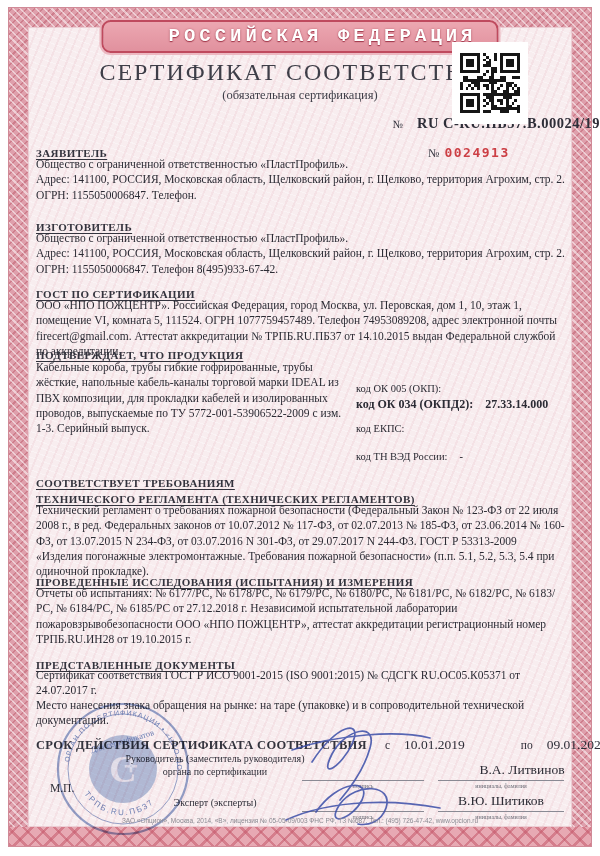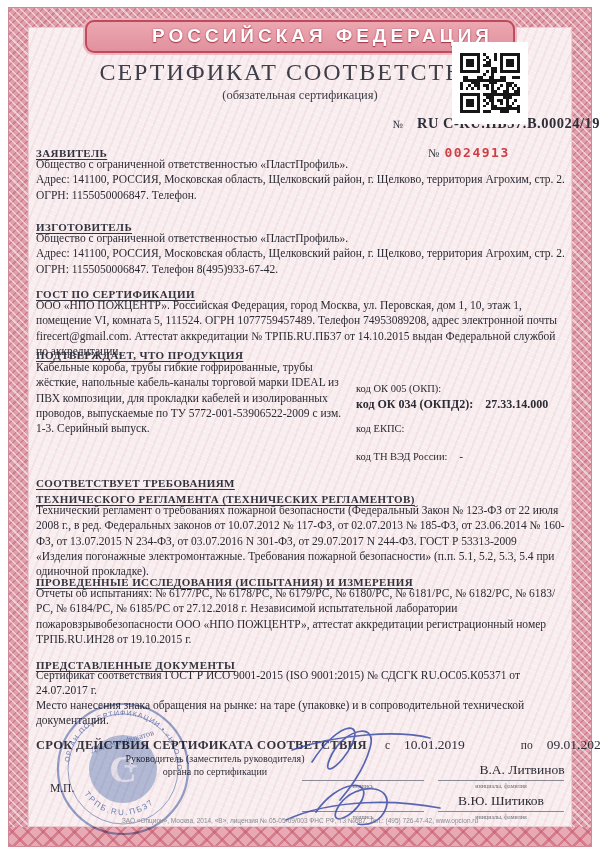--- a/index.html
+++ b/index.html
@@ -35,21 +35,21 @@
   .abs { position:absolute; }
   
   .fed-box {
     top:20px; left:50%; transform:translateX(-50%);
     padding:3px 20px 4px; border-radius:9px;
     background:linear-gradient(#eca7b1, #e1919e);
     border:2px solid #bf4a5e; box-shadow:0 0 0 2px rgba(235,178,188,.9);
     white-space:nowrap;
   }
   .fed-box span {
-    font-family:Liberation Sans, sans-serif; font-weight:bold;
+    font-family:Liberation Mono, monospace; font-weight:bold;
     font-size:19px; letter-spacing:4px; color:#ffffff;
     text-shadow:0 1px 1px rgba(150,40,60,.85), 0 0 2px rgba(150,40,60,.55);
     margin-left:45px;
   }
   .cert-title { top:59px; left:0; width:100%; text-align:center;
     font-size:24px; letter-spacing:2px; color:#3e3e48; }
   .cert-sub { top:88px; left:0; width:100%; text-align:center;
     font-size:12.5px; font-weight:normal; color:#3e3e48; }
   .cert-no { top:114px; left:0; width:100%; text-align:right; color:#2e2e38; }
   .cert-no .no-sign { font-size:11px; margin-right:14px; }
@@ -313,20 +313,21 @@
   </div>
 
   <div class="abs role" style="top:753px; left:100px; width:230px;">Руководитель (заместитель руководителя)
 органа по сертификации</div>
   <div class="abs sig-line" style="top:780px; left:302px; width:122px;"></div>
   <div class="abs caption" style="top:783px; left:302px; width:122px;">подпись</div>
   <div class="abs sig-name" style="top:762px; left:459px; width:126px;">В.А. Литвинов</div>
   <div class="abs sig-line" style="top:780px; left:438px; width:126px;"></div>
   <div class="abs caption" style="top:783px; left:438px; width:126px;">инициалы, фамилия</div>
 
+  <div class="abs role" style="top:797px; left:100px; width:230px;">Эксперт (эксперты)</div>
   <div class="abs sig-line" style="top:811px; left:302px; width:122px;"></div>
   <div class="abs caption" style="top:814px; left:302px; width:122px;">подпись</div>
   <div class="abs sig-name" style="top:793px; left:438px; width:126px;">В.Ю. Шитиков</div>
   <div class="abs sig-line" style="top:811px; left:438px; width:126px;"></div>
   <div class="abs caption" style="top:814px; left:438px; width:126px;">инициалы, фамилия</div>
 
   <div class="abs mp">М.П.</div>
 
   <svg class="abs stamp" viewBox="0 0 142 142">
     <defs>

